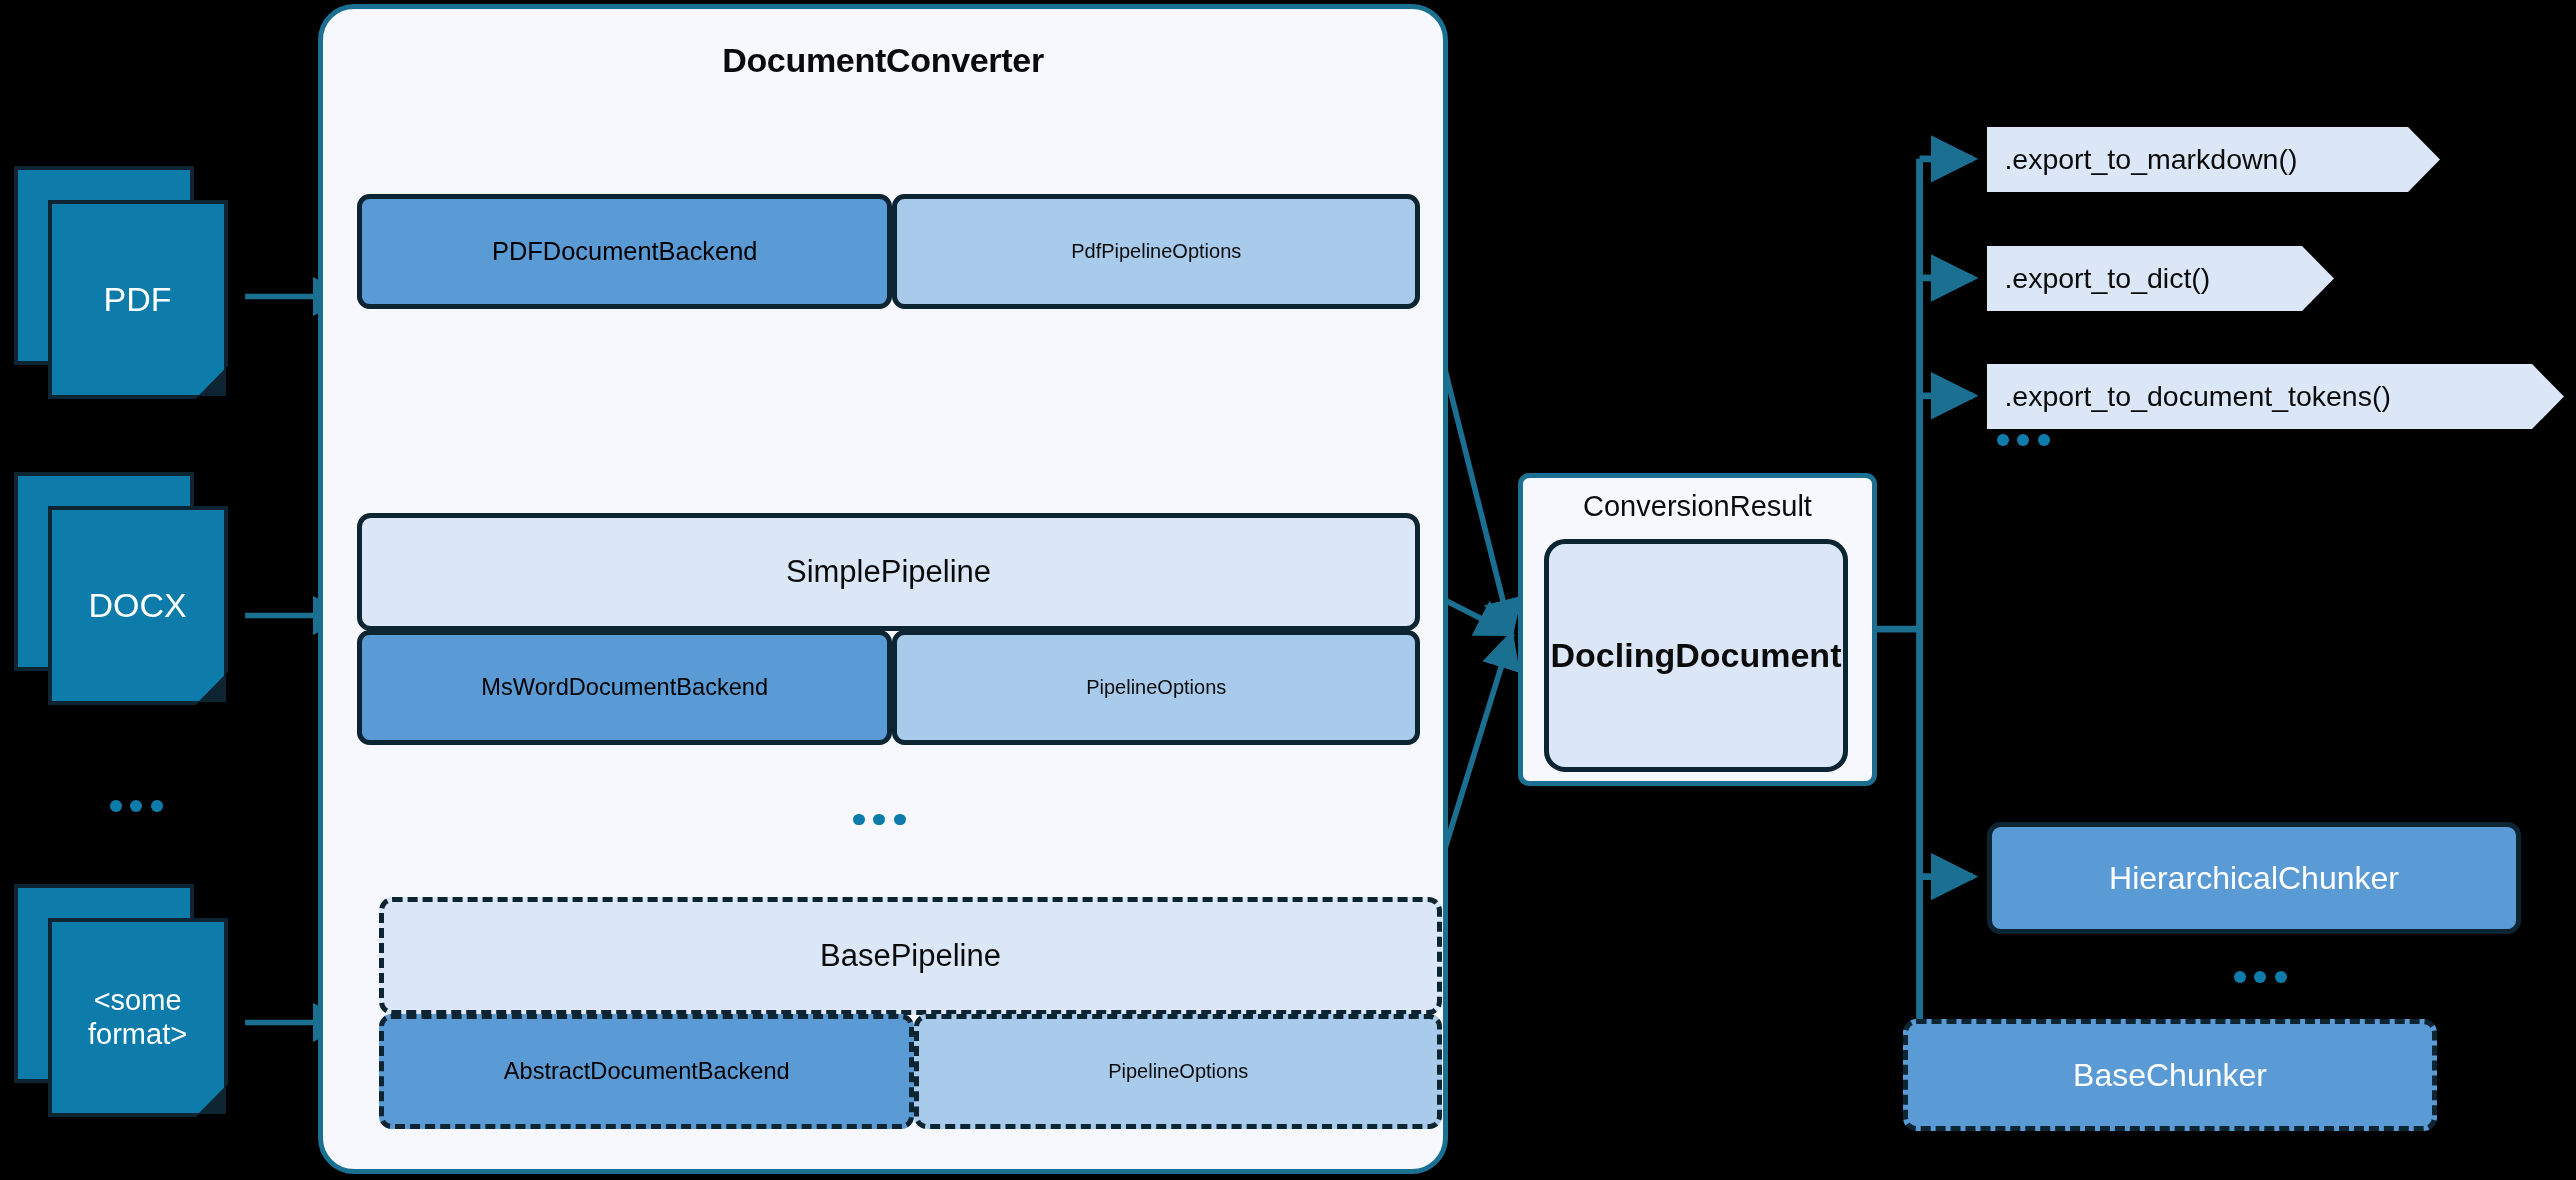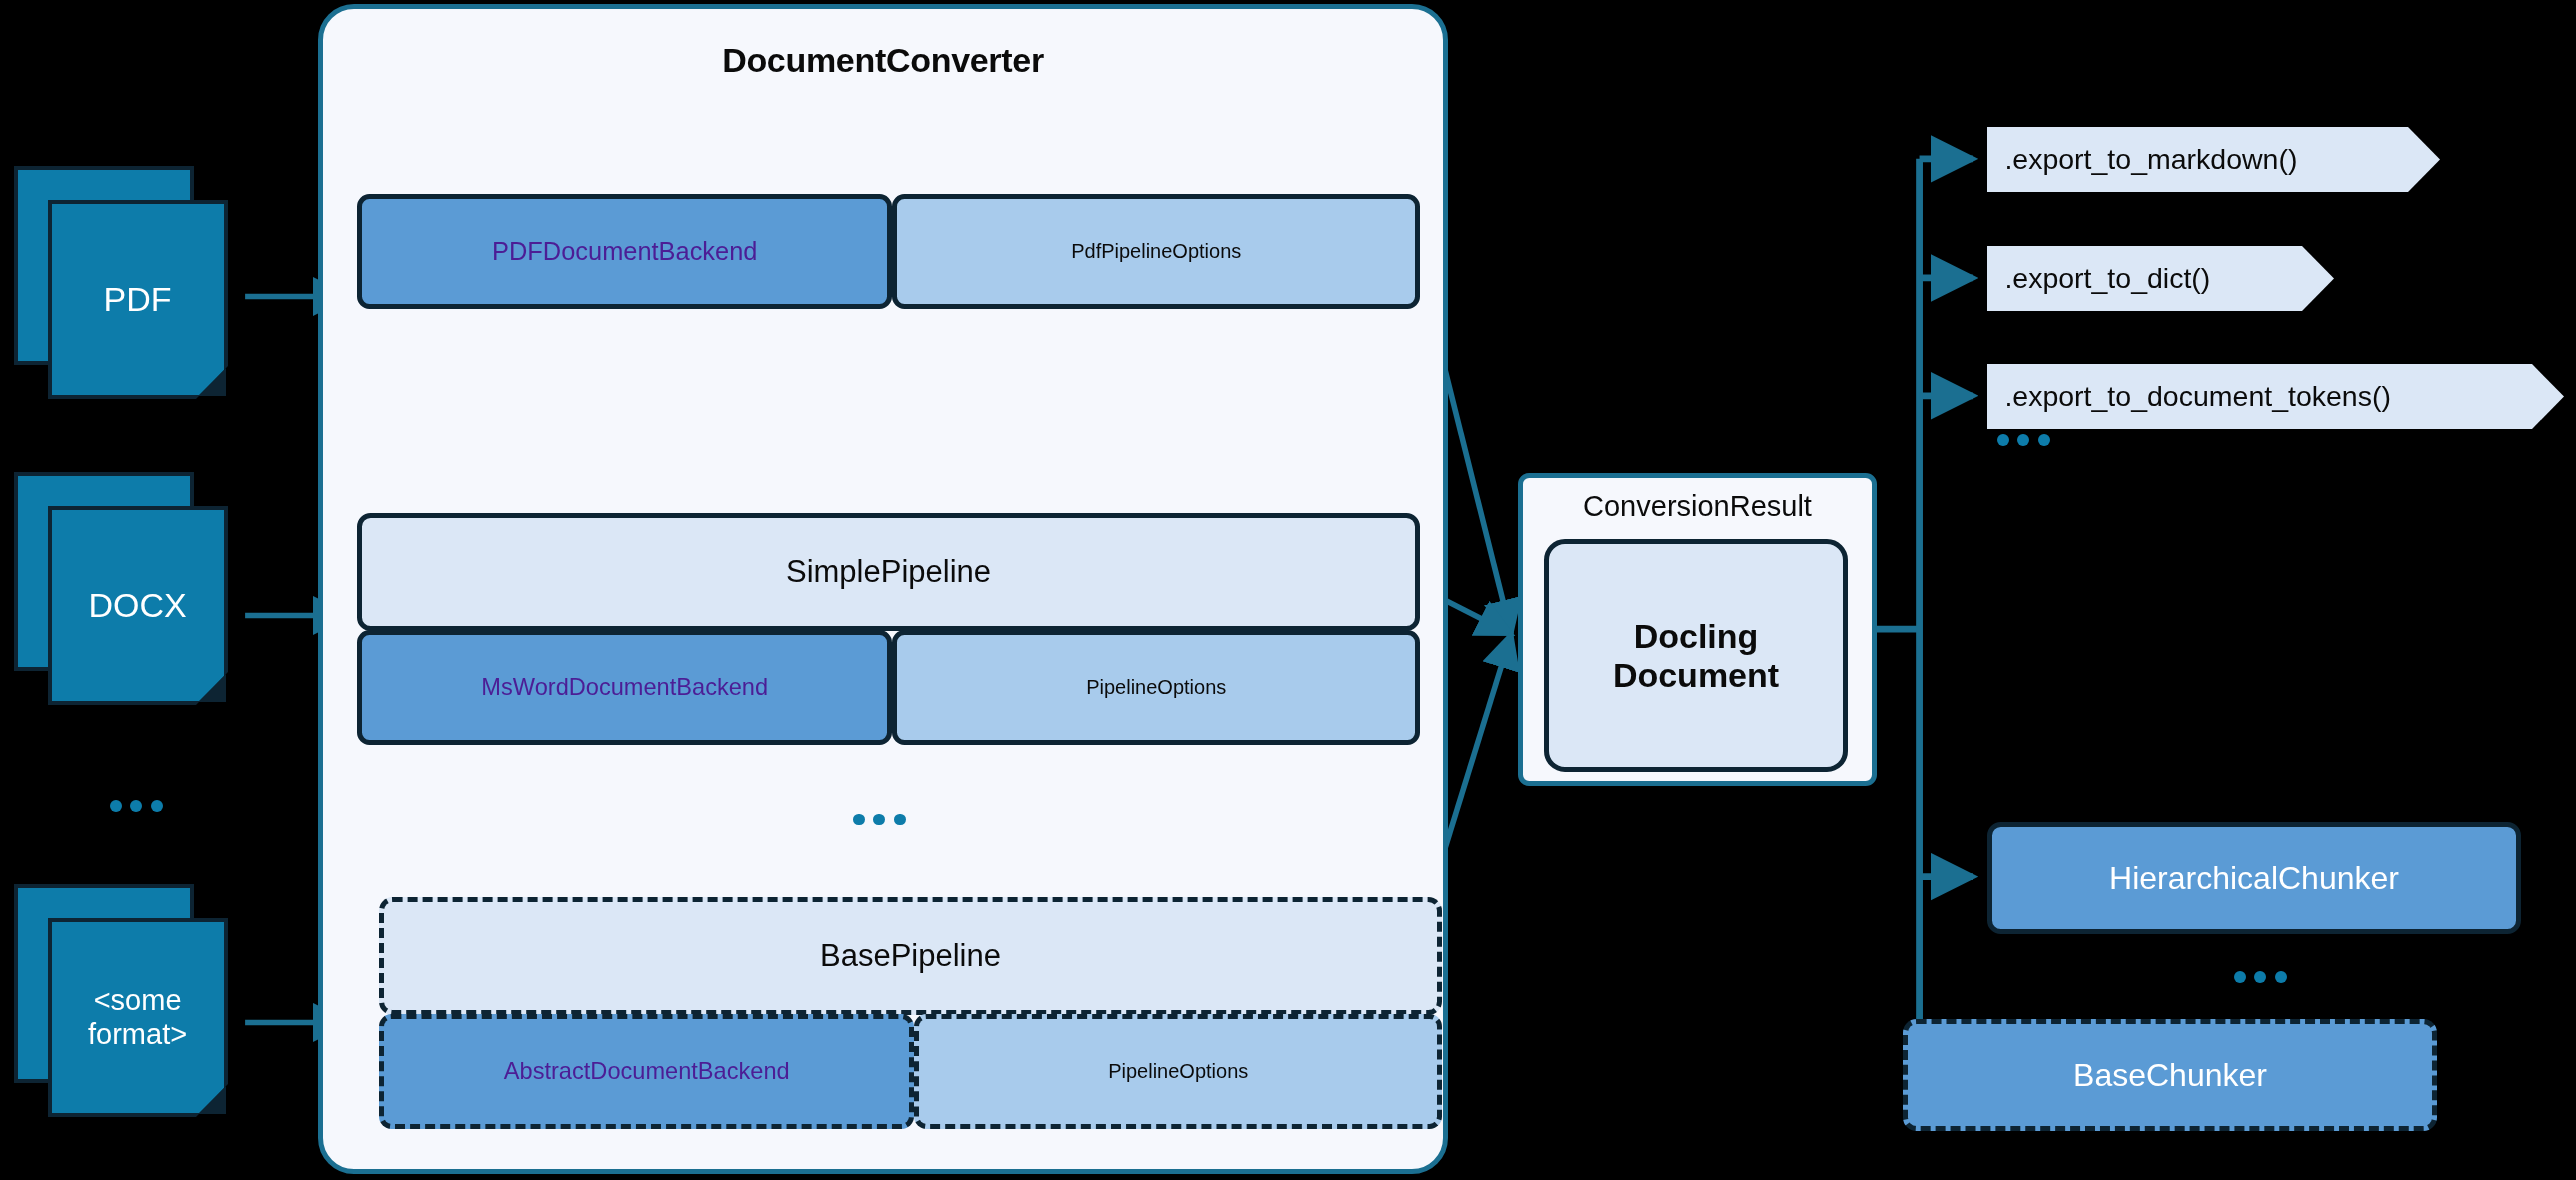--- a/index.html
+++ b/index.html
@@ -110,21 +110,21 @@
   .pipe-backend {
     width: 537px;
     height: 115px;
     background: #5b9bd5;
     border: 5px solid #0d2433;
     border-radius: 12.4px;
     box-sizing: border-box;
     display: flex;
     align-items: center;
     justify-content: center;
-    color: #4c1d95;
+    color: #000000;
     font-size: 25.4px;
   }
   .pipe-options {
     width: 529px;
     height: 115px;
     background: #a8cbec;
     border: 5px solid #0d2433;
     border-radius: 12.4px;
     box-sizing: border-box;
     display: flex;
@@ -180,21 +180,21 @@
     position: absolute;
     left: 21px;
     top: 61px;
     width: 304px;
     height: 233px;
     background: #dbe7f6;
     border: 5.6px solid #0d2433;
     border-radius: 21px;
     box-sizing: border-box;
     display: flex;
-    flex-direction: column;
+    flex-direction: row;
     align-items: center;
     justify-content: center;
     font-size: 34px;
     font-weight: bold;
     color: #0b0b0b;
     line-height: 1.12;
     text-align: right;
   }
 
   

